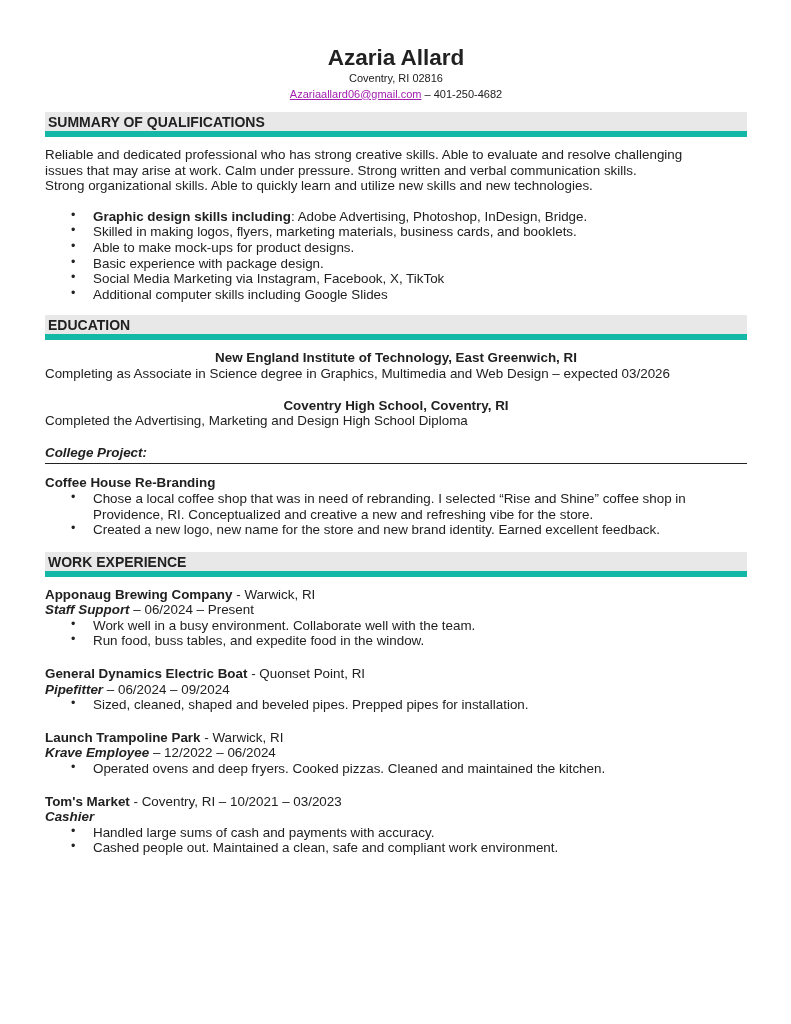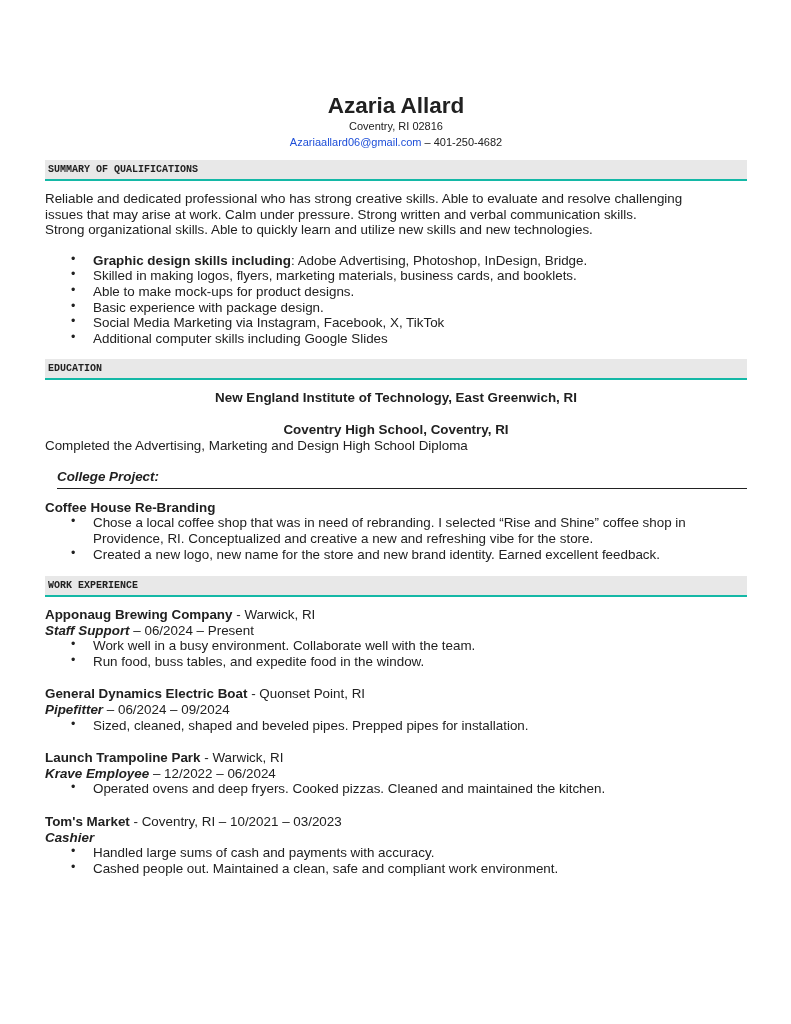--- a/index.html
+++ b/index.html
@@ -2,43 +2,43 @@
 <html><head>
 <meta charset="utf-8">
 <style>
   html,body{margin:0;padding:0;background:#ffffff;}
   body{width:791px;height:1024px;overflow:hidden;
        font-family:"Liberation Sans","DejaVu Sans",sans-serif;
        color:#212121;-webkit-font-smoothing:antialiased;}
   .page{padding:44px 44px 0 45px;font-size:13.4px;line-height:15.6px;}
 
   
-  .hdr{text-align:center;margin-bottom:10px;margin-top:48px;}
+  .hdr{text-align:center;margin-bottom:10px;}
   .hdr-name{font-size:22.5px;font-weight:700;line-height:27px;margin:0;}
   .hdr-line{font-size:11px;line-height:15.5px;}
-  a.email-link{color:#1d4ed8;cursor:pointer;}
+  a.email-link{color:#a21caf;text-decoration:underline;cursor:pointer;}
 
   
-  .secbar{background:#e8e8e8;border-bottom:2px solid #14b8a6;
-          font-weight:700;font-size:10px;line-height:16px;
-          padding:2px 4px 1px 3px;margin:0 0 10px 0;font-family:Liberation Mono, monospace;}
+  .secbar{background:#e8e8e8;border-bottom:6px solid #14b8a6;
+          font-weight:700;font-size:14px;line-height:16px;
+          padding:2px 4px 1px 3px;margin:0 0 10px 0;}
 
   
   .para{margin:0 0 15px 0;white-space:pre-line;}
   ul.blist{list-style:none;margin:0 0 13px 0;padding:0;}
   ul.blist li{position:relative;padding-left:48px;white-space:pre-line;}
   ul.blist li::before{content:"•";position:absolute;left:26px;top:-1px;font-size:12.5px;}
   .b{font-weight:700;text-align:center;}
   .bi{font-weight:700;font-style:italic;}
 
   .edu-entry{margin-bottom:16px;}
   .edu-entry:last-of-type{margin-bottom:18px;}
 
   .college-head{font-weight:700;font-style:italic;border-bottom:1.5px solid #222;
-                padding-bottom:3px;margin:0 0 11px 12px;}
+                padding-bottom:3px;margin:0 0 11px 0;}
   .proj-title{font-weight:700;}
   .proj ul.blist{margin-bottom:14px;}
 
   .job{margin-bottom:17px;}
   .job ul.blist{margin-bottom:0;}
 </style>
 </head>
 <body>
 
 <div class="page">
@@ -58,20 +58,21 @@
     <li>Skilled in making logos, flyers, marketing materials, business cards, and booklets.</li>
     <li>Able to make mock-ups for product designs.</li>
     <li>Basic experience with package design.</li>
     <li>Social Media Marketing via Instagram, Facebook, X, TikTok</li>
     <li>Additional computer skills including Google Slides</li>
   </ul>
 
   <div class="secbar">EDUCATION</div>
   <div class="edu-entry">
     <div class="b">New England Institute of Technology, East Greenwich, RI</div>
+    <div>Completing as Associate in Science degree in Graphics, Multimedia and Web Design – expected 03/2026</div>
   </div>
   <div class="edu-entry">
     <div class="b">Coventry High School, Coventry, RI</div>
     <div>Completed the Advertising, Marketing and Design High School Diploma</div>
   </div>
 
   <div class="proj">
     <div class="college-head">College Project:</div>
     <div class="proj-title">Coffee House Re-Branding</div>
     <ul class="blist">

